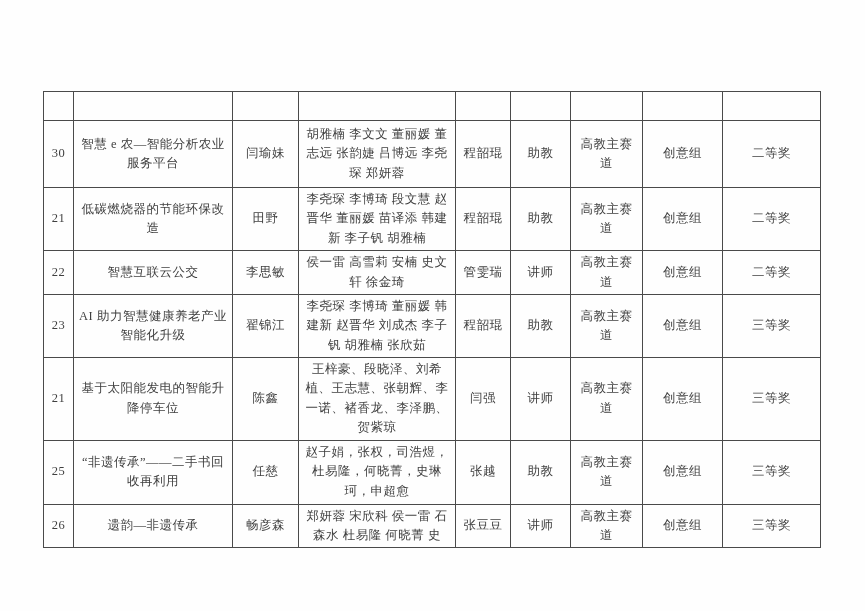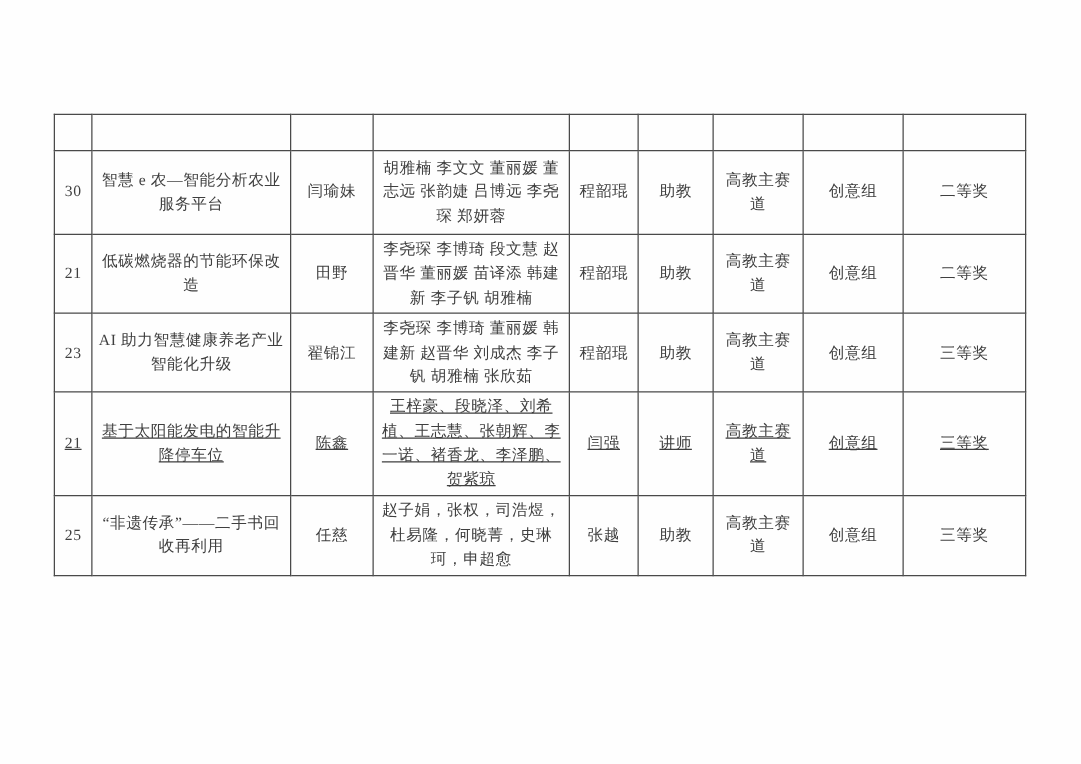--- a/index.html
+++ b/index.html
@@ -36,21 +36,21 @@
     letter-spacing: 0.5px;
     color: #3f3f3f;
     padding: 2px 5px;
     word-break: break-all;
     overflow-wrap: anywhere;
   }
   tr.row-empty td { height: 24px; }
   tr.row-h64 td { height: 62px; }
   tr.row-h57 td { height: 55px; }
   tr.row-h36 td { height: 34px; }
-  tr.row-h56 td { height: 54px; text-decoration: underline; }
+  tr.row-h56 td { height: 54px; }
   tr.row-h61 td { height: 59px; }
   col.c-num     { width: 30px; }
   col.c-project { width: 159px; }
   col.c-leader  { width: 66px; }
   col.c-members { width: 157px; }
   col.c-advisor { width: 55px; }
   col.c-title   { width: 60px; }
   col.c-track   { width: 72px; }
   col.c-group   { width: 80px; }
   col.c-award   { width: 98px; }
@@ -101,20 +101,31 @@
         <td>低碳燃烧器的节能环保改造</td>
         <td>田野</td>
         <td>李尧琛 李博琦 段文慧 赵晋华 董丽媛 苗译添 韩建新 李子钒 胡雅楠</td>
         <td>程韶琨</td>
         <td>助教</td>
         <td>高教主赛道</td>
         <td>创意组</td>
         <td>二等奖</td>
       </tr>
 
+      <tr class="row-h36">
+        <td>22</td>
+        <td>智慧互联云公交</td>
+        <td>李思敏</td>
+        <td>侯一雷 高雪莉 安楠 史文轩 徐金琦</td>
+        <td>管雯瑞</td>
+        <td>讲师</td>
+        <td>高教主赛道</td>
+        <td>创意组</td>
+        <td>二等奖</td>
+      </tr>
 
       <tr class="row-h57">
         <td>23</td>
         <td>AI 助力智慧健康养老产业智能化升级</td>
         <td>翟锦江</td>
         <td>李尧琛 李博琦 董丽媛 韩建新 赵晋华 刘成杰 李子钒 胡雅楠 张欣茹</td>
         <td>程韶琨</td>
         <td>助教</td>
         <td>高教主赛道</td>
         <td>创意组</td>
@@ -138,15 +149,26 @@
         <td>“非遗传承”——二手书回收再利用</td>
         <td>任慈</td>
         <td>赵子娟，张权，司浩煜，杜易隆，何晓菁，史琳珂，申超愈</td>
         <td>张越</td>
         <td>助教</td>
         <td>高教主赛道</td>
         <td>创意组</td>
         <td>三等奖</td>
       </tr>
 
+      <tr class="row-h36">
+        <td>26</td>
+        <td>遗韵—非遗传承</td>
+        <td>畅彦森</td>
+        <td>郑妍蓉 宋欣科 侯一雷 石森水 杜易隆 何晓菁 史</td>
+        <td>张豆豆</td>
+        <td>讲师</td>
+        <td>高教主赛道</td>
+        <td>创意组</td>
+        <td>三等奖</td>
+      </tr>
     </tbody>
   </table>
 </div>
 
 </body></html>

